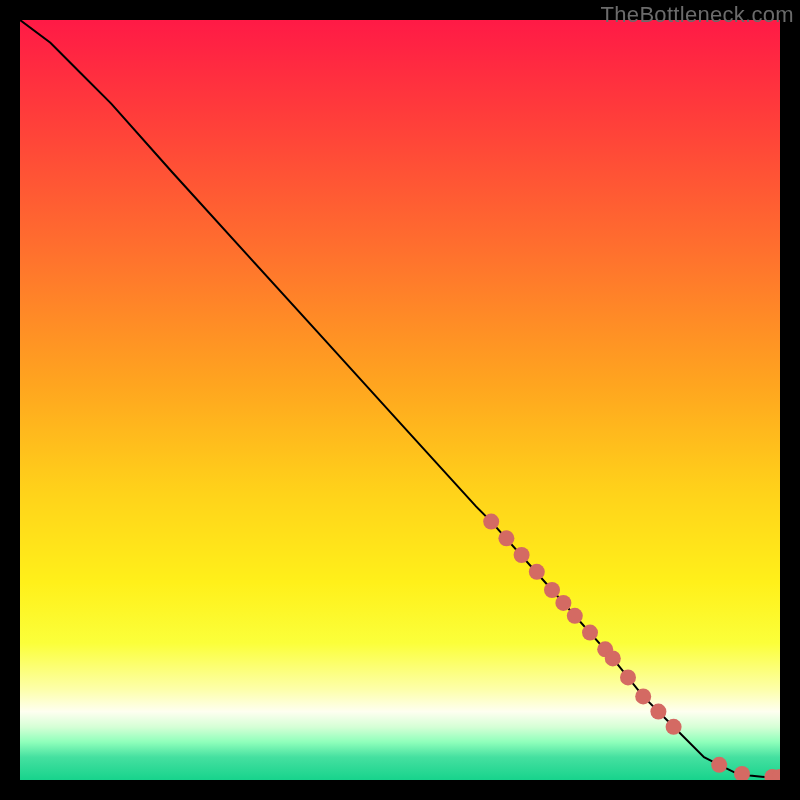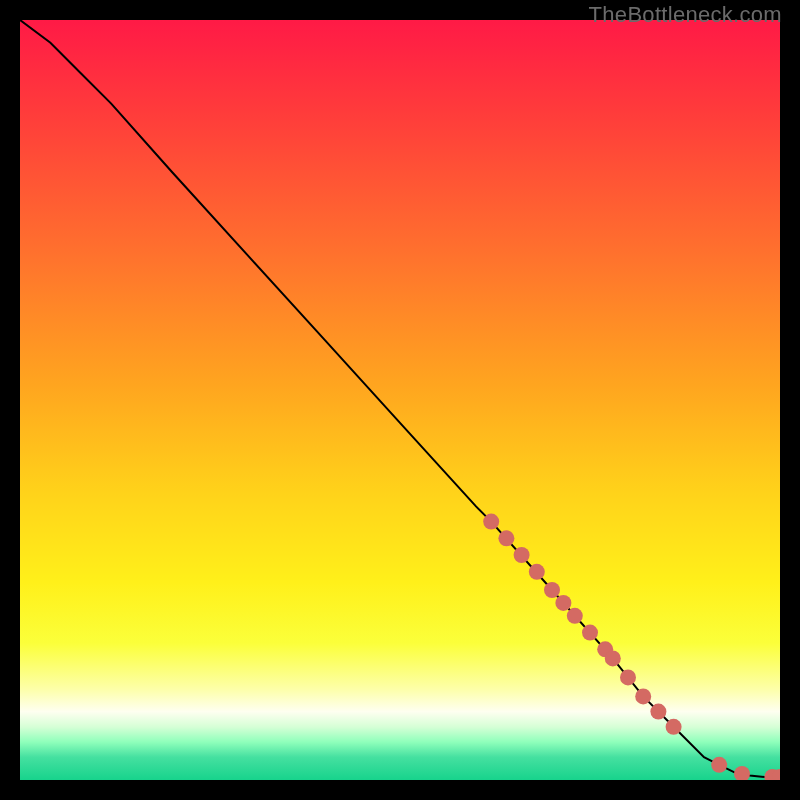--- a/index.html
+++ b/index.html
@@ -13,21 +13,21 @@
   }
   .frame {
     position: relative;
     width: 800px;
     height: 800px;
     background: #000;
   }
   .watermark {
     position: absolute;
     top: 2px;
-    right: 18px;
+    right: 6px;
     color: #6b6b6b;
     font-size: 22px;
     letter-spacing: 0.3px;
     z-index: 10;
     text-align: right;
   }
   
   .plot-area {
     position: absolute;
     left: 20px;

